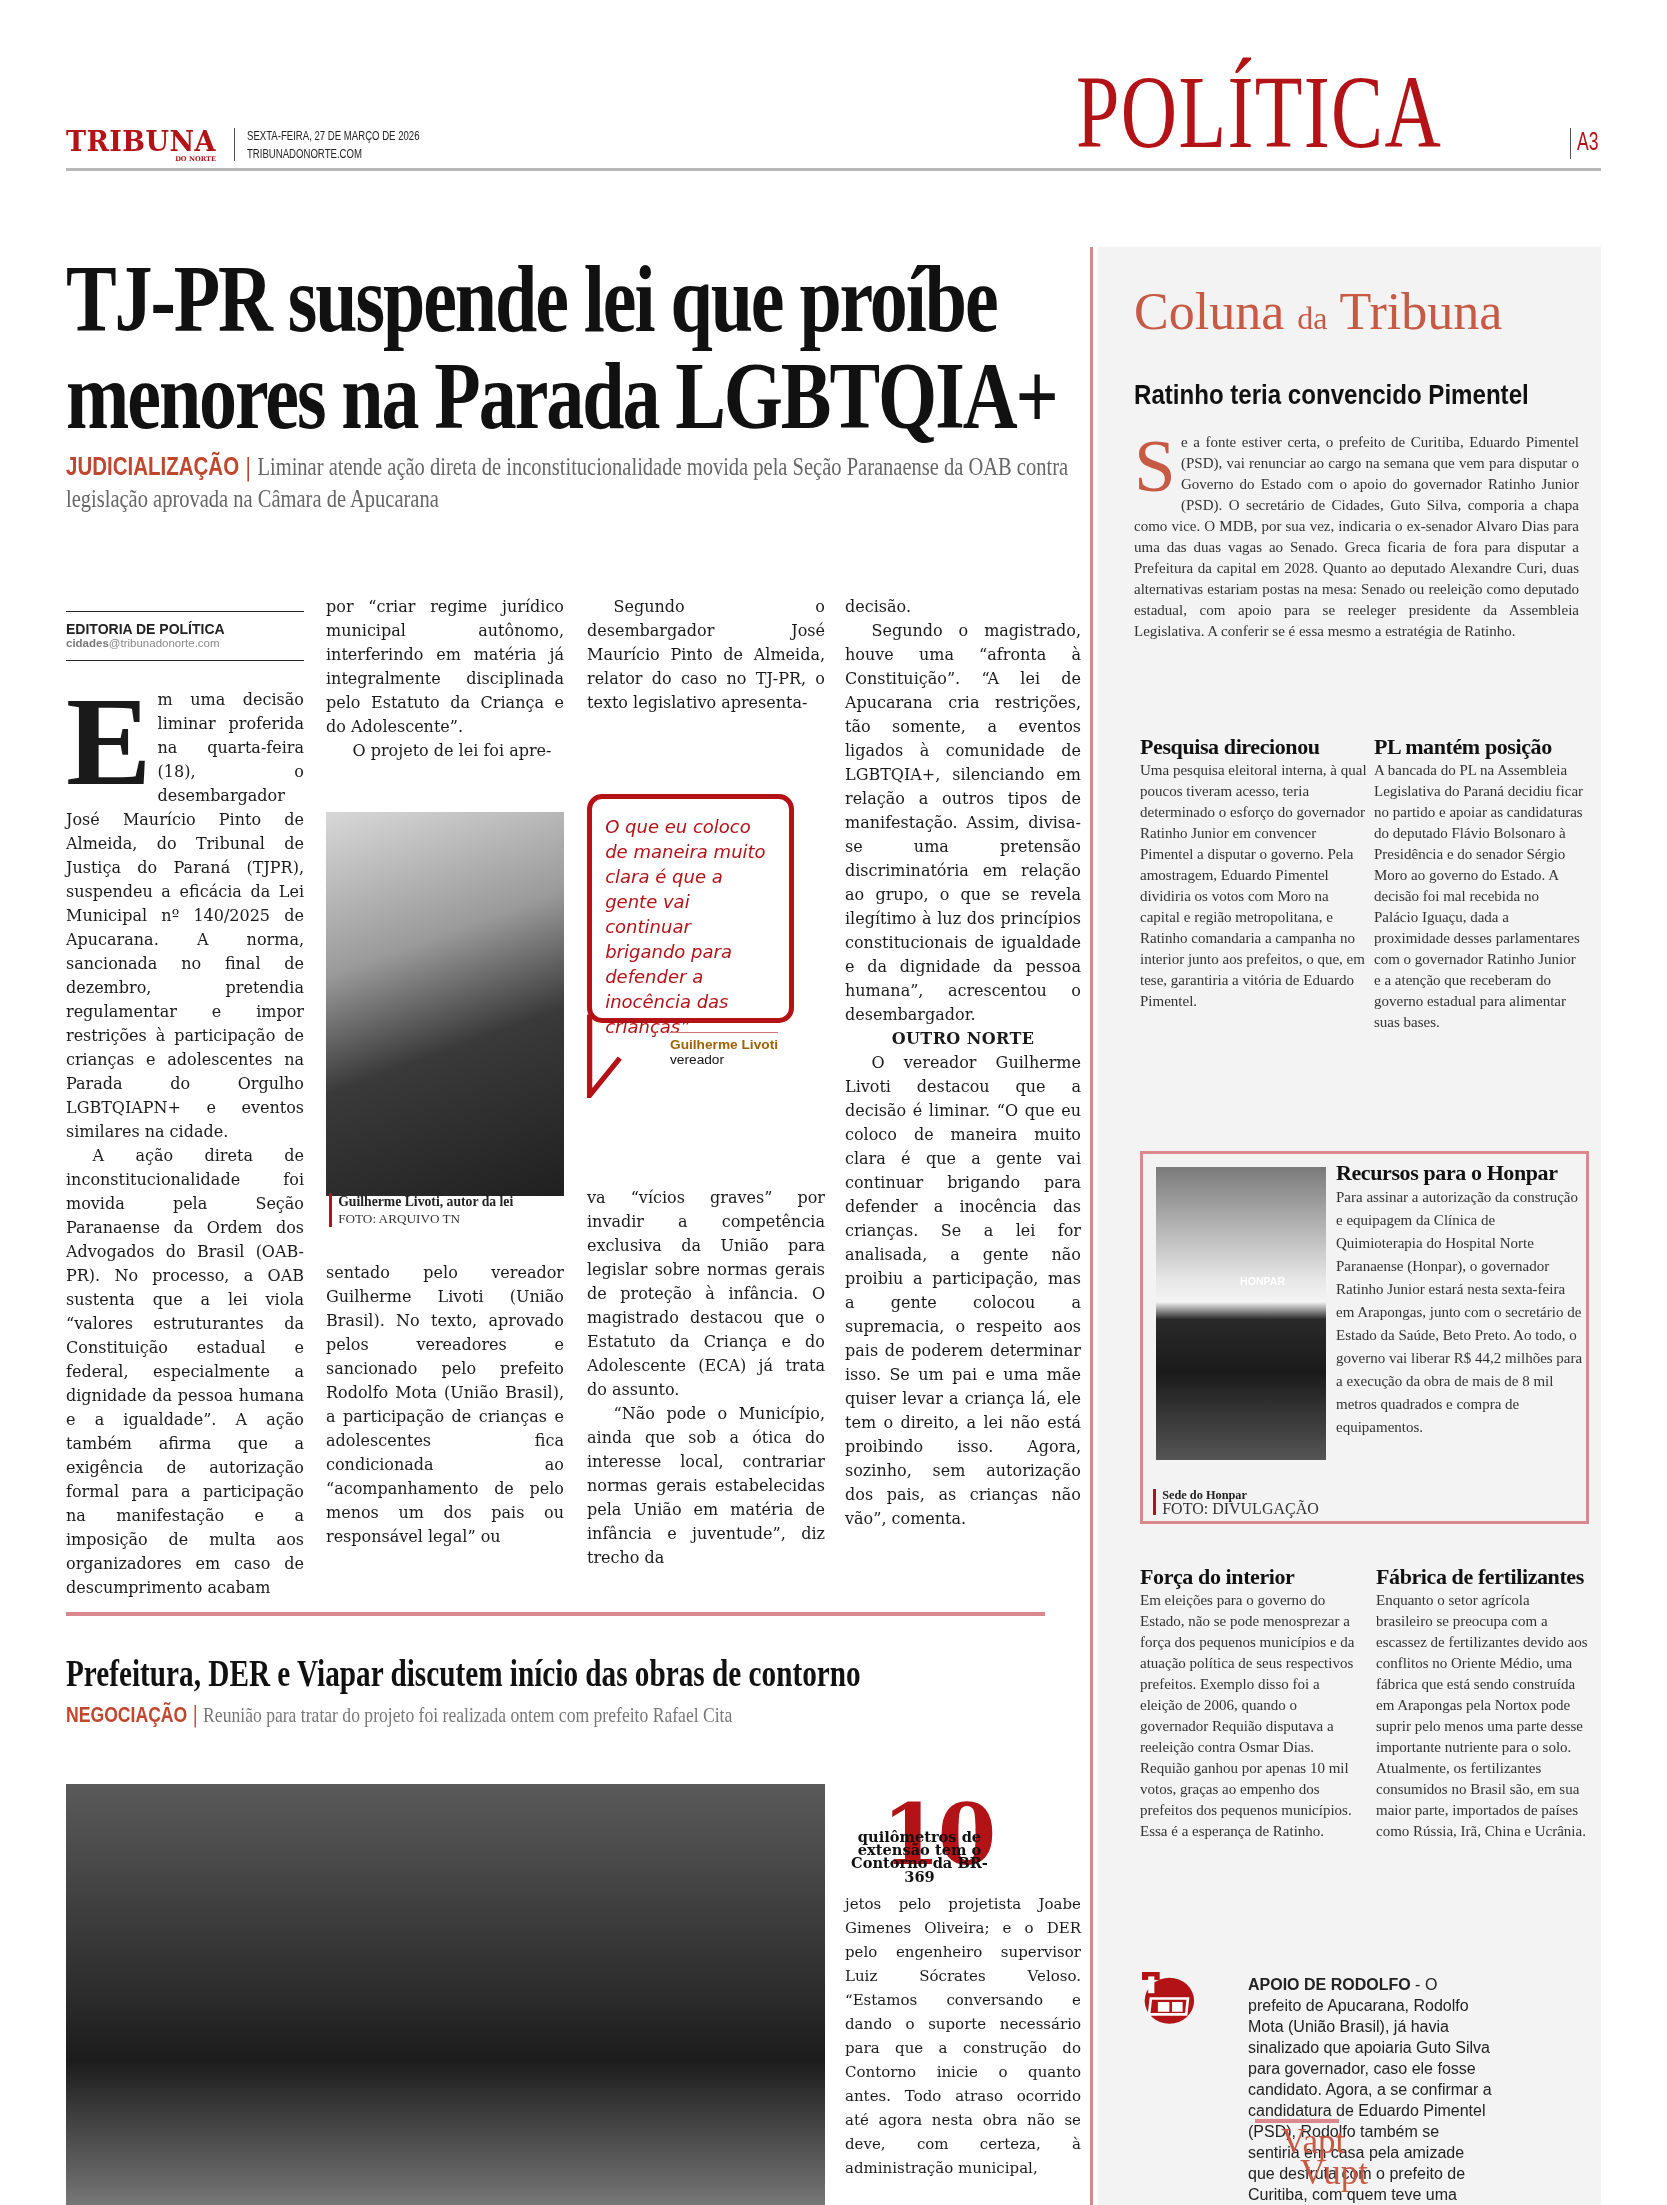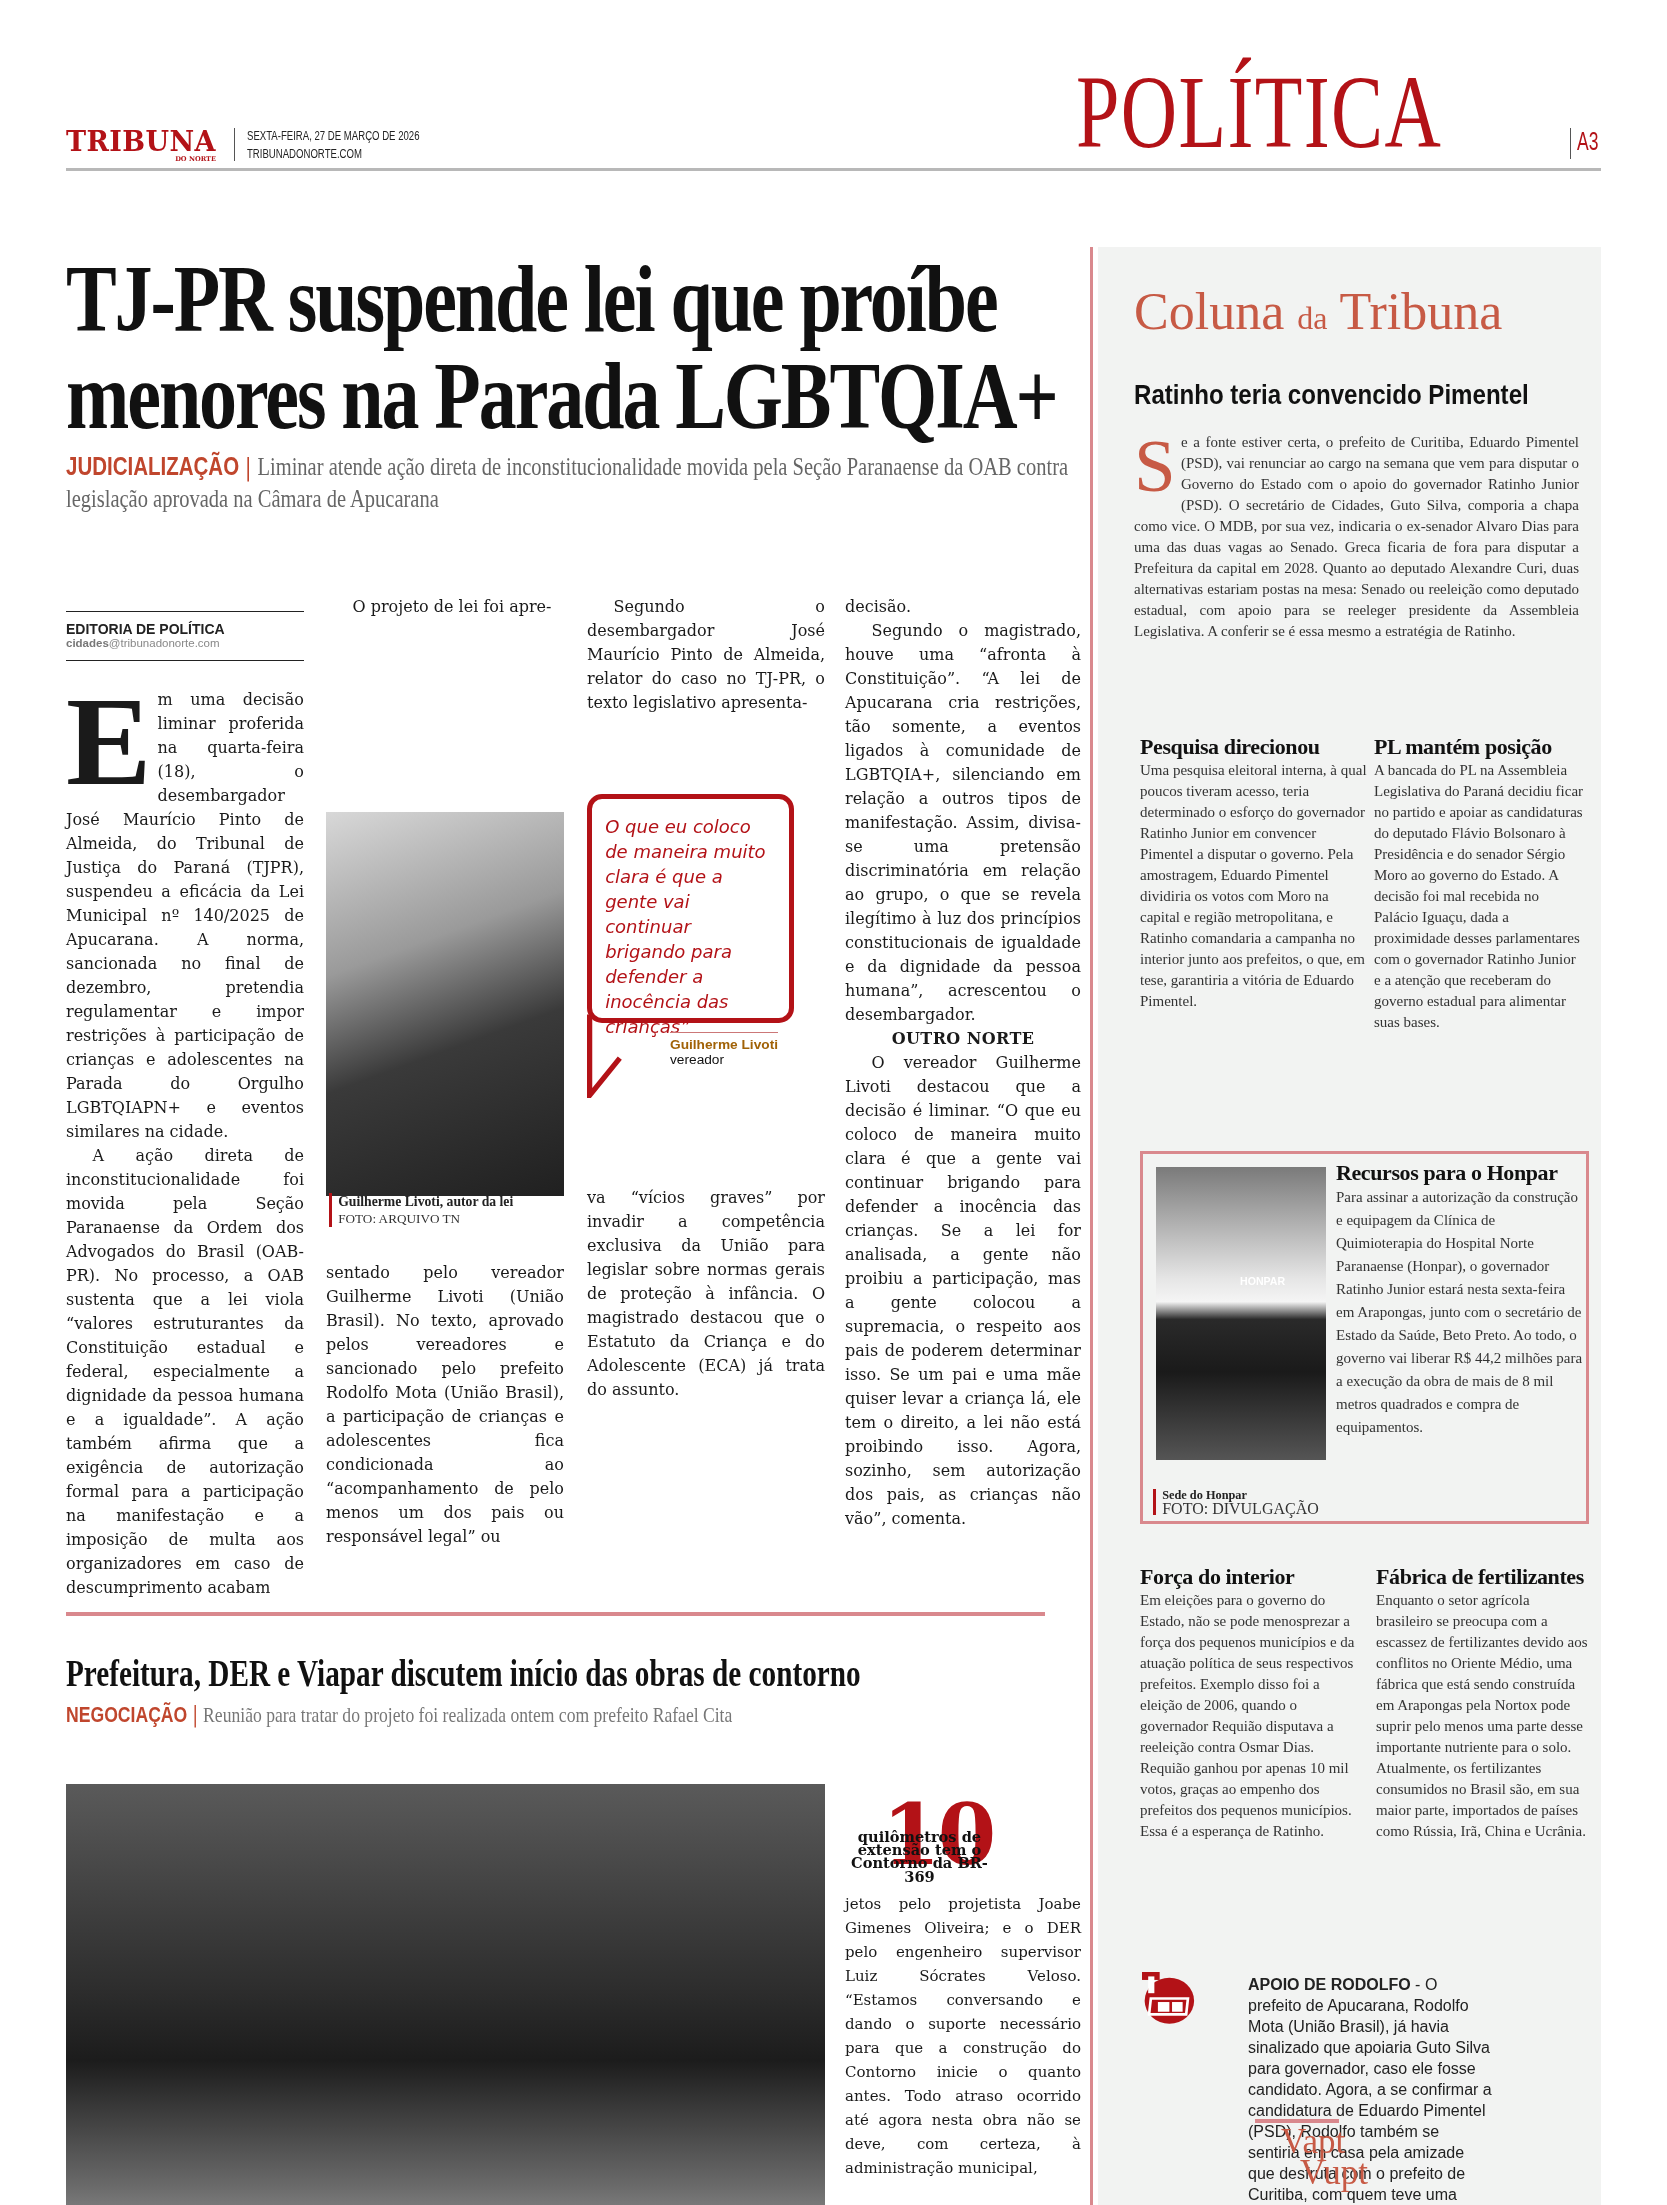--- a/index.html
+++ b/index.html
@@ -117,20 +117,21 @@
   <div class="byline-title">EDITORIA DE POLÍTICA</div>
   <div class="byline-mail"><b>cidades</b><span>@tribunadonorte.com</span></div>
 </div>
 
 <div class="abs col" style="left:66px; top:688px; width:238px;">
   <p class="noind"><span class="dropcap">E</span><span>m uma decisão liminar proferida na quarta-feira (18), o desembargador José Maurício Pinto de Almeida, do Tribunal de Justiça do Paraná (TJPR), suspendeu a eficácia da Lei Municipal nº 140/2025 de Apucarana. A norma, sancionada no final de dezembro, pretendia regulamentar e impor restrições à participação de crianças e adolescentes na Parada do Orgulho LGBTQIAPN+ e eventos similares na cidade.</span></p>
   <p>A ação direta de inconstitucionalidade foi movida pela Seção Paranaense da Ordem dos Advogados do Brasil (OAB-PR). No processo, a OAB sustenta que a lei viola “valores estruturantes da Constituição estadual e federal, especialmente a dignidade da pessoa humana e a igualdade”. A ação também afirma que a exigência de autorização formal para a participação na manifestação e a imposição de multa aos organizadores em caso de descumprimento acabam</p>
 </div>
 
 <div class="abs col" style="left:326px; top:595px; width:238px;">
+  <p class="noind">por “criar regime jurídico municipal autônomo, interferindo em matéria já integralmente disciplinada pelo Estatuto da Criança e do Adolescente”.</p>
   <p>O projeto de lei foi apre-</p>
 </div>
 
 <div class="abs photo bg-photo1" style="left:326px; top:812px; width:238px; height:384px;"></div>
 <div class="abs caption" style="left:329px; top:1193px;">
   <div class="c1">Guilherme Livoti, autor da lei</div>
   <div class="c2">FOTO: ARQUIVO TN</div>
 </div>
 
 <div class="abs col" style="left:326px; top:1261px; width:238px;">
@@ -147,20 +148,21 @@
 <svg class="abs quote-tail" viewBox="0 0 80 190">
   <path d="M6 0 L6 185 L75 100" fill="none" stroke="#b31217" stroke-width="12"></path>
 </svg>
 <div class="abs quote-attr">
   <b>Guilherme Livoti</b>
   <span>vereador</span>
 </div>
 
 <div class="abs col" style="left:587px; top:1186px; width:238px;">
   <p class="noind">va “vícios graves” por invadir a competência exclusiva da União para legislar sobre normas gerais de proteção à infância. O magistrado destacou que o Estatuto da Criança e do Adolescente (ECA) já trata do assunto.</p>
+  <p>“Não pode o Município, ainda que sob a ótica do interesse local, contrariar normas gerais estabelecidas pela União em matéria de infância e juventude”, diz trecho da</p>
 </div>
 
 <div class="abs col" style="left:845px; top:595px; width:236px;">
   <p class="noind">decisão.</p>
   <p>Segundo o magistrado, houve uma “afronta à Constituição”. “A lei de Apucarana cria restrições, tão somente, a eventos ligados à comunidade de LGBTQIA+, silenciando em relação a outros tipos de manifestação. Assim, divisa-se uma pretensão discriminatória em relação ao grupo, o que se revela ilegítimo à luz dos princípios constitucionais de igualdade e da dignidade da pessoa humana”, acrescentou o desembargador.</p>
   <p class="subhead">OUTRO NORTE</p>
   <p>O vereador Guilherme Livoti destacou que a decisão é liminar. “O que eu coloco de maneira muito clara é que a gente vai continuar brigando para defender a inocência das crianças. Se a lei for analisada, a gente não proibiu a participação, mas a gente colocou a supremacia, o respeito aos pais de poderem determinar isso. Se um pai e uma mãe quiser levar a criança lá, ele tem o direito, a lei não está proibindo isso. Agora, sozinho, sem autorização dos pais, as crianças não vão”, comenta.</p>
 </div>
 
 <div class="abs rule2"></div>

